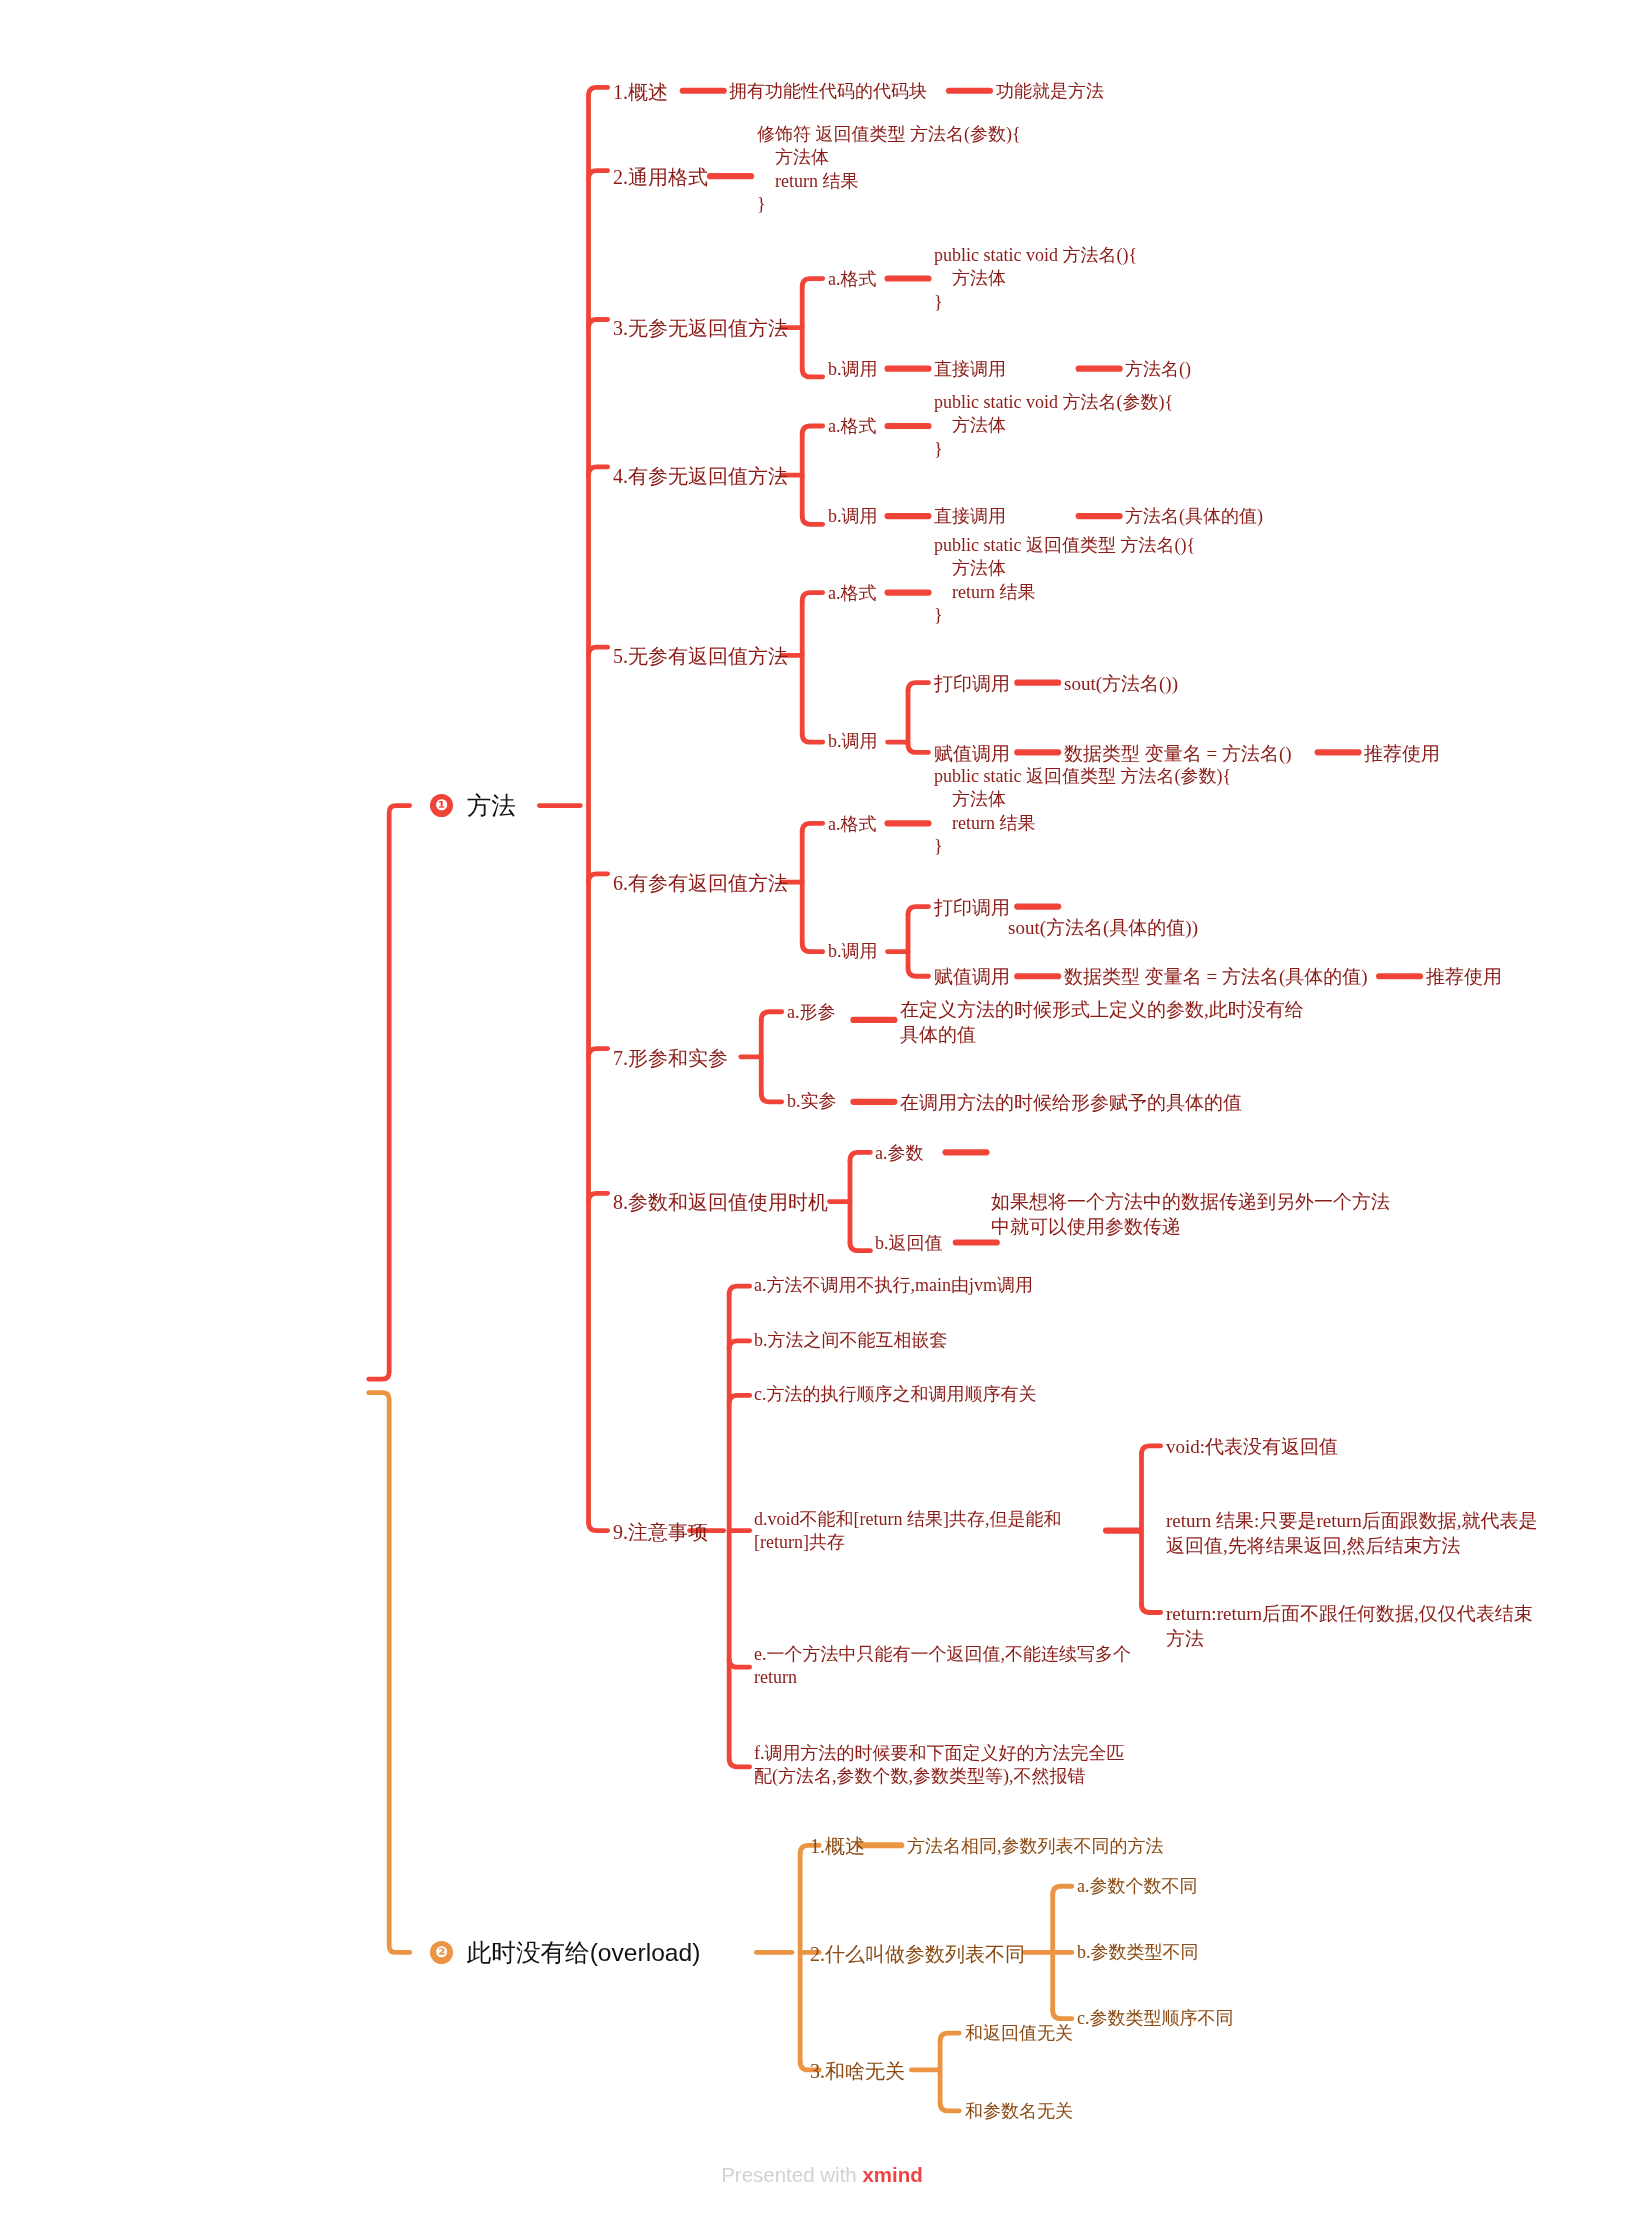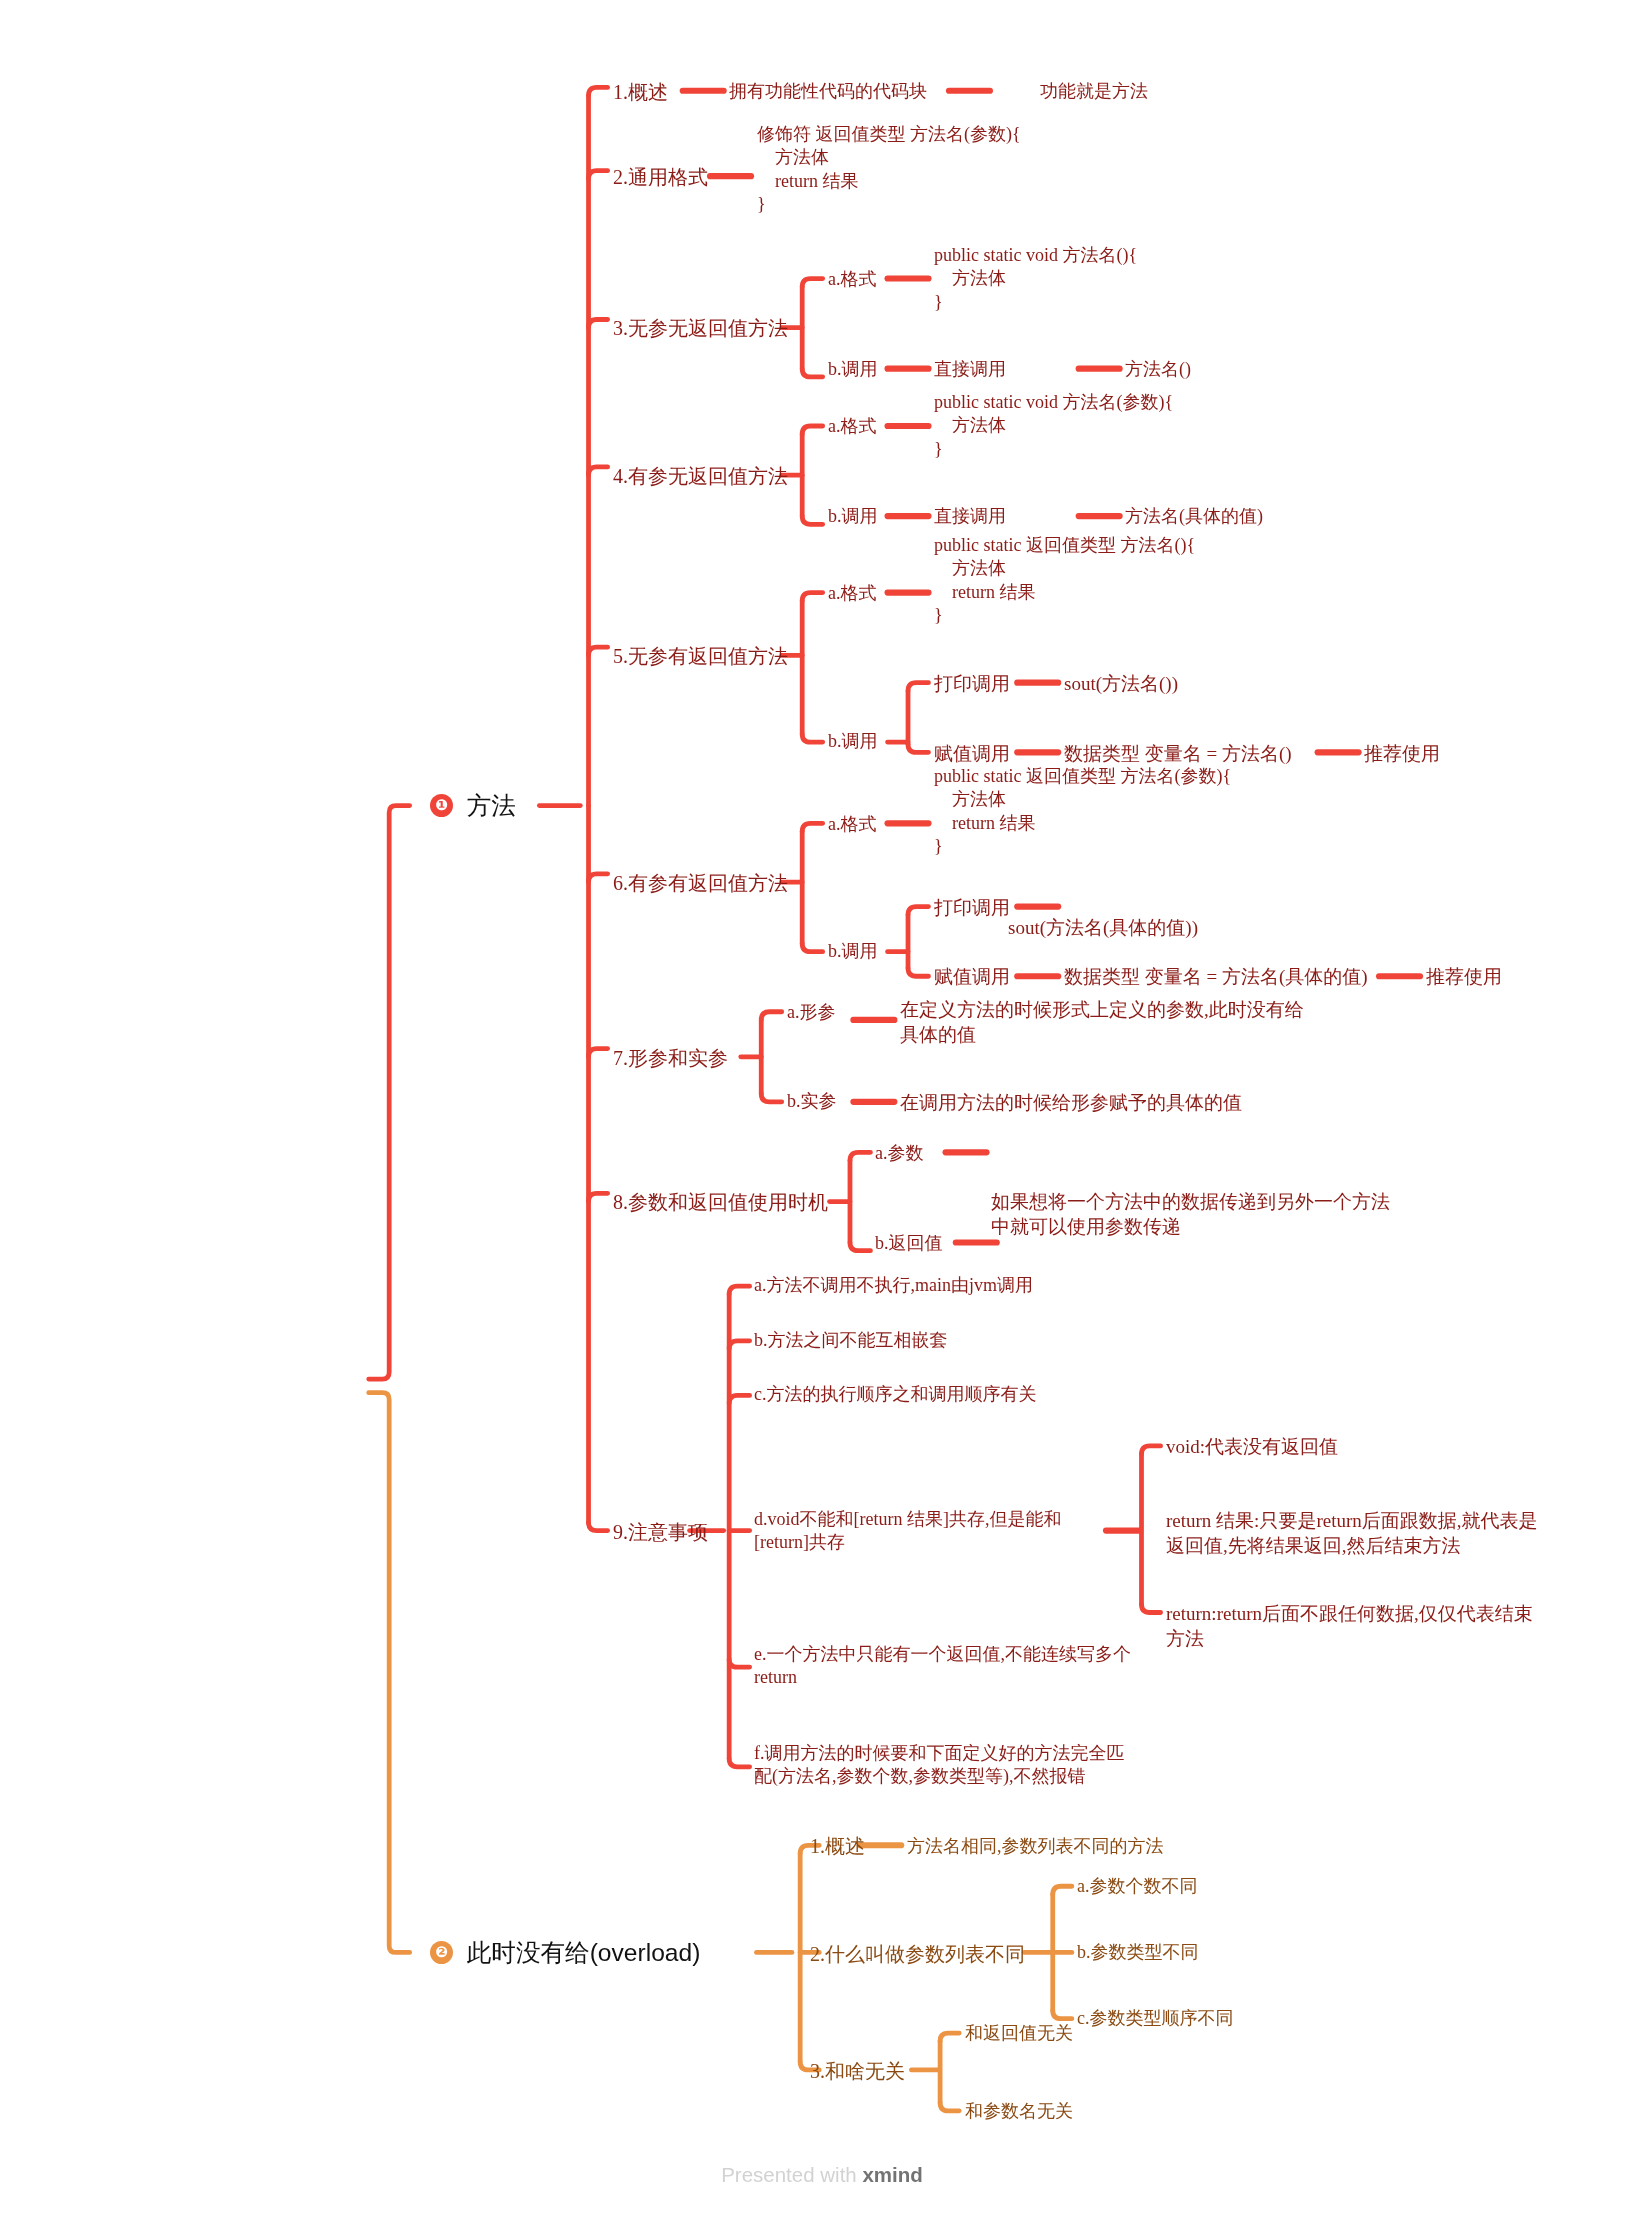--- a/index.html
+++ b/index.html
@@ -82,21 +82,21 @@
 
   .footer {
     position: absolute;
     left: 0;
     width: 1644px;
     text-align: center;
     color: #d2d2d2;
     font-family: "Liberation Sans", "DejaVu Sans", sans-serif;
     font-size: 20.5px;
   }
-  .footer b { color: #737373; }
+  .footer b { color: #ef4444; }
 </style>
 </head>
 <body>
 
 <div id="canvas">
 
   <svg class="links" viewBox="0 0 2408 3246">
     <g fill="none" stroke="#f04438" stroke-width="7" stroke-linecap="round">
 
       <path d="M 540 2020 L 560 2020 Q 570 2020 570 2010 L 570 1190 Q 570 1180 580 1180 L 600 1180"></path>
@@ -275,21 +275,21 @@
     <span class="branch-label">方法</span>
   </div>
 
   <div class="branch" style="left:430px; top:1936px;">
     <span class="badge badge-orange">❷</span>
     <span class="branch-label">此时没有给(overload)</span>
   </div>
 
   <div class="node n-lvl2" style="left:613px; top:79px;">1.概述</div>
   <div class="node n-lvl3" style="left:729px; top:80px;">拥有功能性代码的代码块</div>
-  <div class="node n-lvl3" style="left:996px; top:80px;margin-left:44px;">功能就是方法</div>
+  <div class="node n-lvl3" style="left:996px; top:80px;">功能就是方法</div>
 
   <div class="node n-lvl2" style="left:613px; top:164px;">2.通用格式</div>
   <div class="node n-code" style="left:757px; top:123px;">修饰符 返回值类型 方法名(参数){
     方法体
     return 结果
 }</div>
 
   <div class="node n-lvl2" style="left:613px; top:315px;">3.无参无返回值方法</div>
   <div class="node n-lvl3" style="left:828px; top:268px;">a.格式</div>
   <div class="node n-code" style="left:934px; top:244px;">public static void 方法名(){

